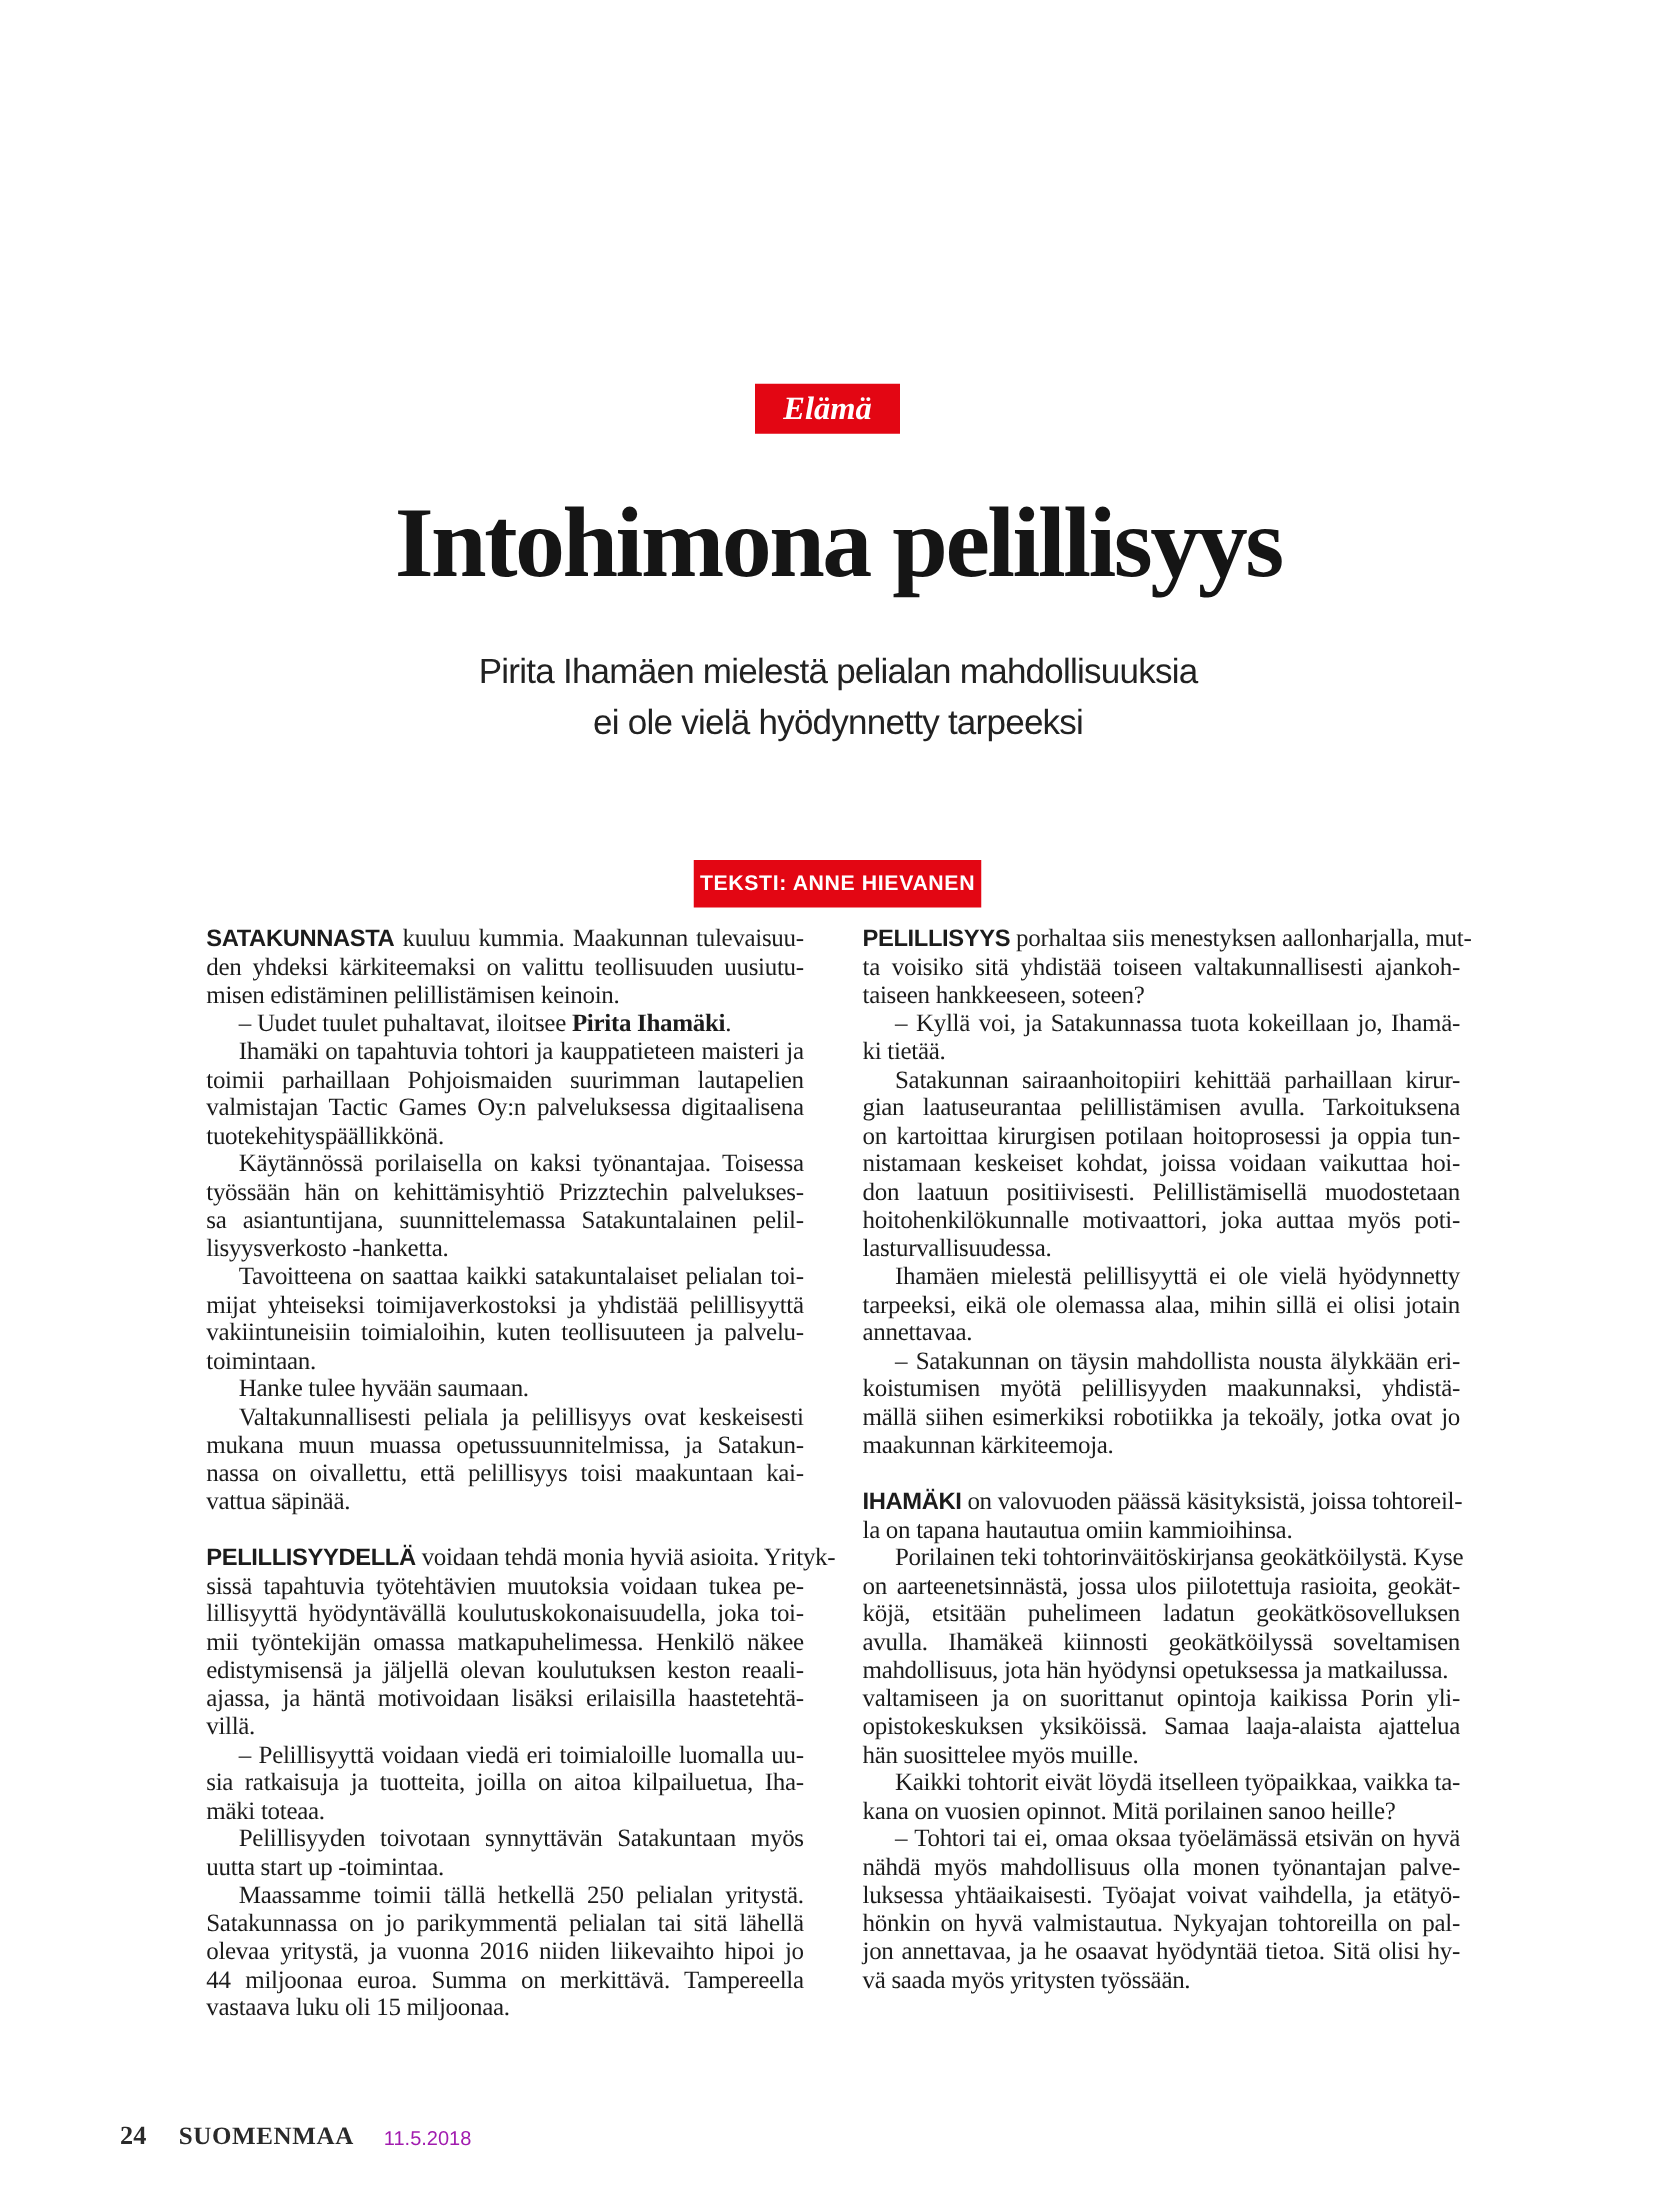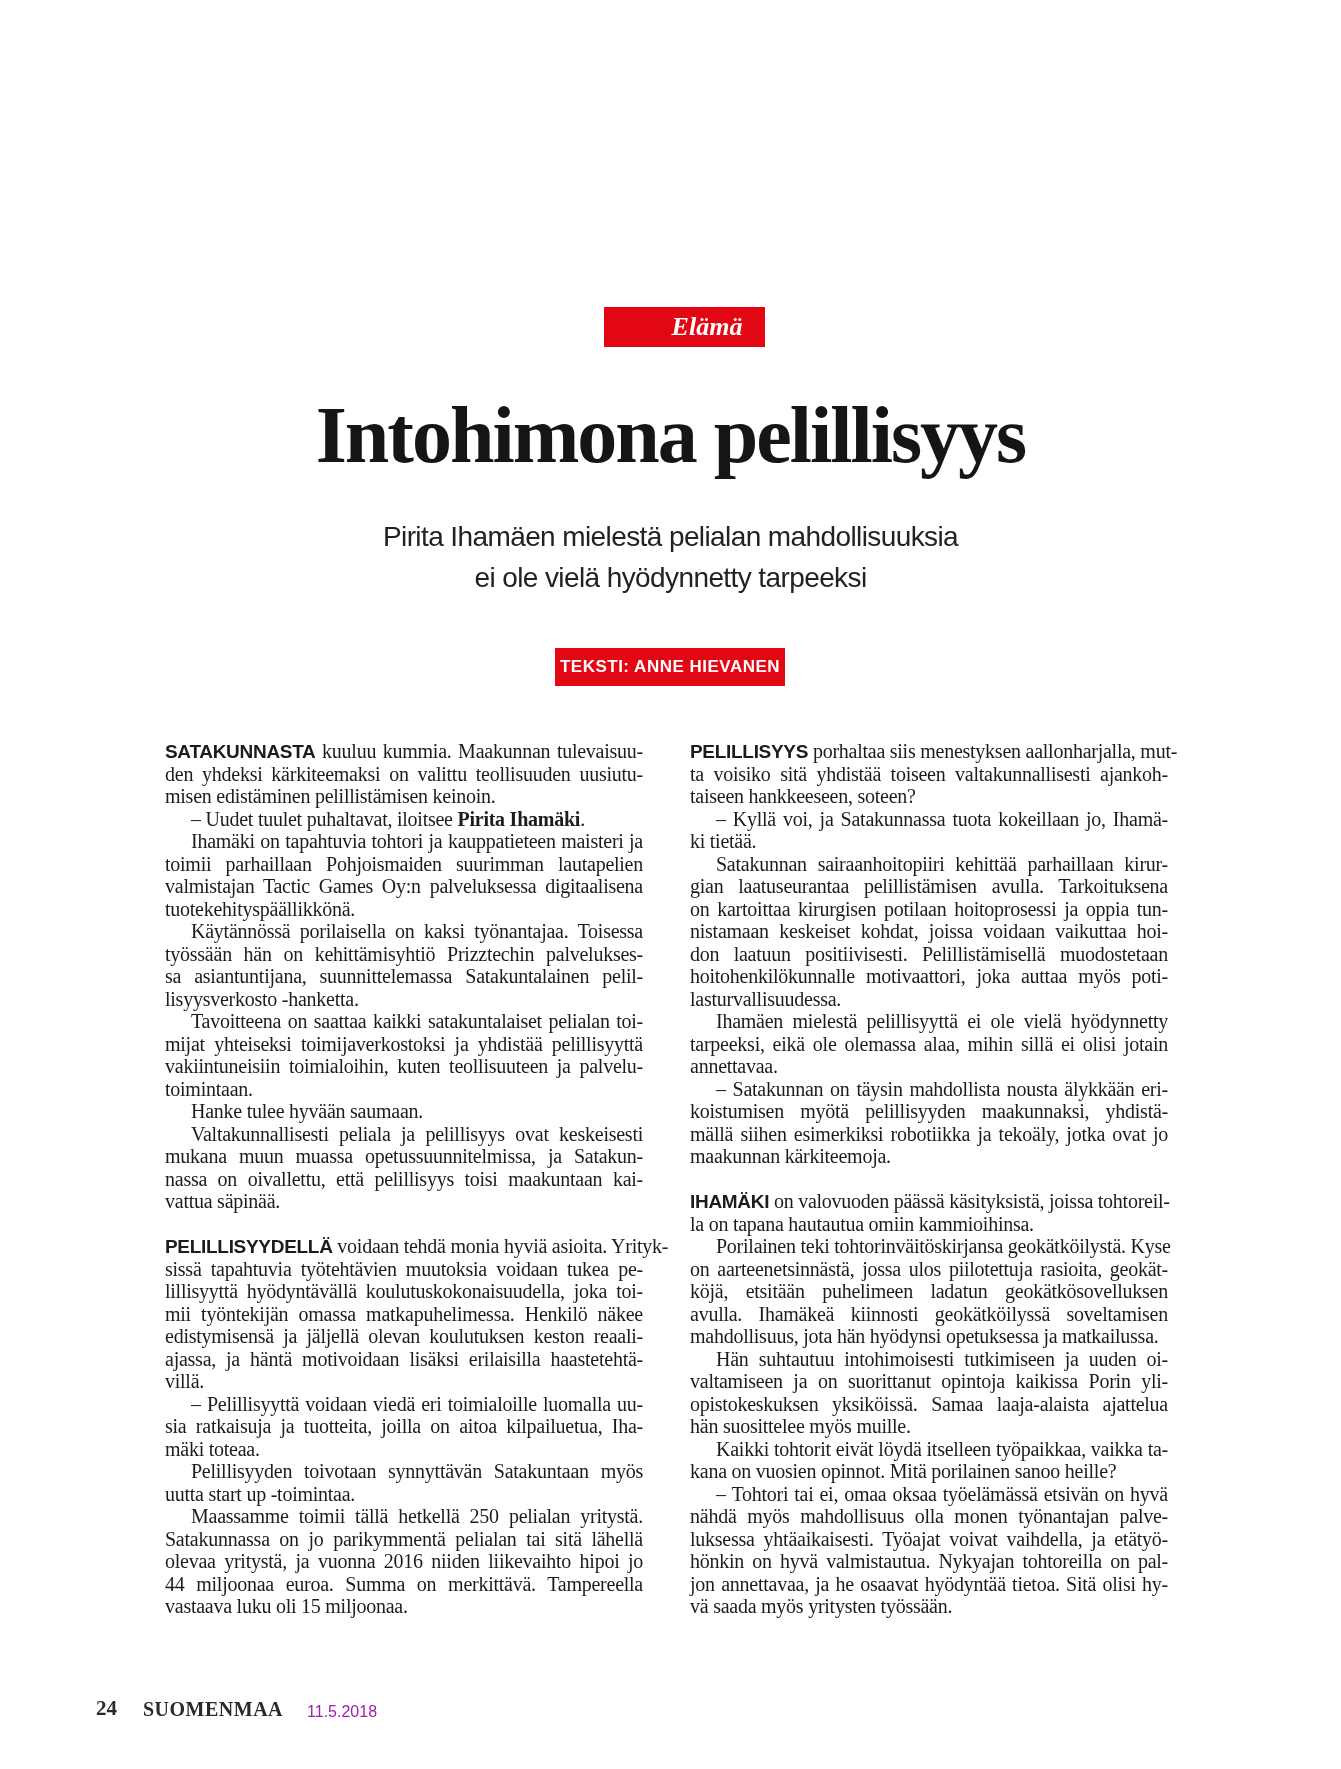--- a/index.html
+++ b/index.html
@@ -15,21 +15,20 @@
   .badge {
     position: absolute;
     left: 604px; top: 307px;
     width: 116px; height: 40px;
     display: flex; align-items: center; justify-content: center;
     color: #ffffff;
     font-family: "Liberation Serif", serif;
     font-style: italic;
     font-weight: bold;
     font-size: 26px;
-    padding-left: 45px;
   }
   .headline {
     position: absolute;
     left: 0; top: 392px;
     width: 1341px;
     text-align: center;
     font-family: "Liberation Serif", serif;
     font-weight: bold;
     font-size: 80px;
     line-height: 86px;
@@ -117,21 +116,21 @@
   }
 </style>
 </head>
 <body>
 
 <div id="page">
   <div class="badge" style="background: rgb(227, 6, 19);">Elämä</div>
   <h1 class="headline" style="margin:0;">Intohimona pelillisyys</h1>
   <div class="subtitle">Pirita Ihamäen mielestä pelialan mahdollisuuksia
 ei ole vielä hyödynnetty tarpeeksi</div>
-  <div class="byline" style="background: rgb(227, 6, 19);">TEKSTI: ANNE HIEVANEN</div>
+  <div class="byline" style="background: rgb(227, 6, 19); margin-top: 40px;">TEKSTI: ANNE HIEVANEN</div>
 
   <div class="columns">
     <div class="column">
         <div class="paragraph">
           <div class="line"><span class="lead">SATAKUNNASTA</span> kuuluu kummia. Maakunnan tulevaisuu-</div>
           <div class="line">den yhdeksi kärkiteemaksi on valittu teollisuuden uusiutu-</div>
           <div class="line last">misen edistäminen pelillistämisen keinoin.</div>
         </div>
         <div class="paragraph">
           <div class="line last indent">– Uudet tuulet puhaltavat, iloitsee <b>Pirita Ihamäki</b>.</div>
@@ -224,21 +223,20 @@
           <div class="line last">la on tapana hautautua omiin kammioihinsa.</div>
         </div>
         <div class="paragraph">
           <div class="line indent">Porilainen teki tohtorinväitöskirjansa geokätköilystä. Kyse</div>
           <div class="line">on aarteenetsinnästä, jossa ulos piilotettuja rasioita, geokät-</div>
           <div class="line">köjä, etsitään puhelimeen ladatun geokätkösovelluksen</div>
           <div class="line">avulla. Ihamäkeä kiinnosti geokätköilyssä soveltamisen</div>
           <div class="line last">mahdollisuus, jota hän hyödynsi opetuksessa ja matkailussa.</div>
         </div>
         <div class="paragraph">
-          <div class="line indent">Hän suhtautuu intohimoisesti tutkimiseen ja uuden oi-</div>
           <div class="line">valtamiseen ja on suorittanut opintoja kaikissa Porin yli-</div>
           <div class="line">opistokeskuksen yksiköissä. Samaa laaja-alaista ajattelua</div>
           <div class="line last">hän suosittelee myös muille.</div>
         </div>
         <div class="paragraph">
           <div class="line indent">Kaikki tohtorit eivät löydä itselleen työpaikkaa, vaikka ta-</div>
           <div class="line last">kana on vuosien opinnot. Mitä porilainen sanoo heille?</div>
         </div>
         <div class="paragraph">
           <div class="line indent">– Tohtori tai ei, omaa oksaa työelämässä etsivän on hyvä</div>

